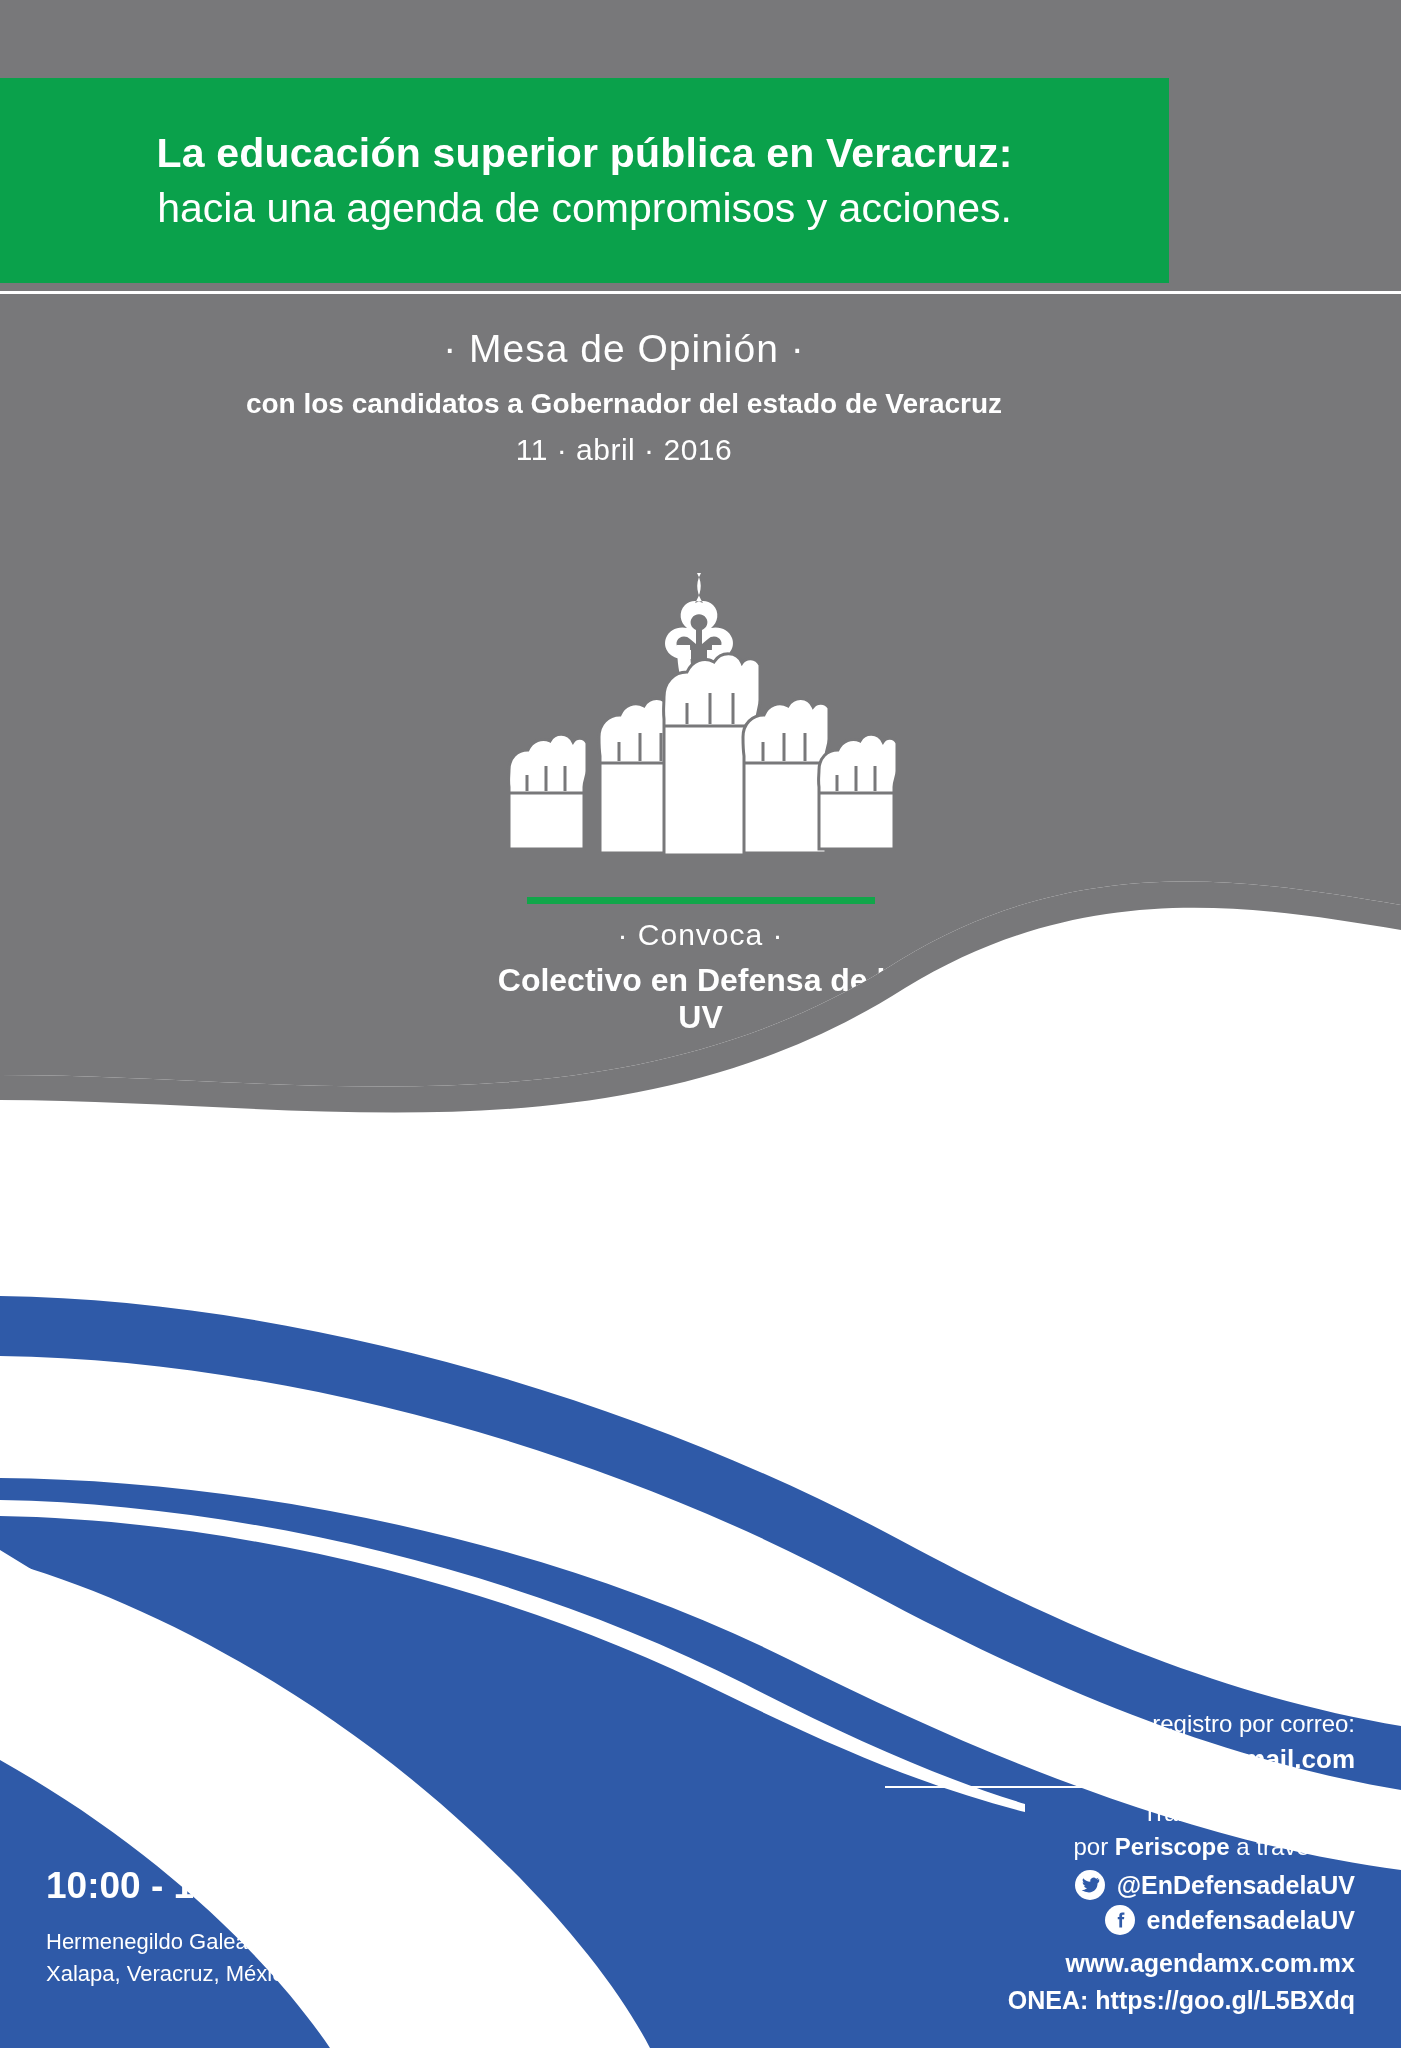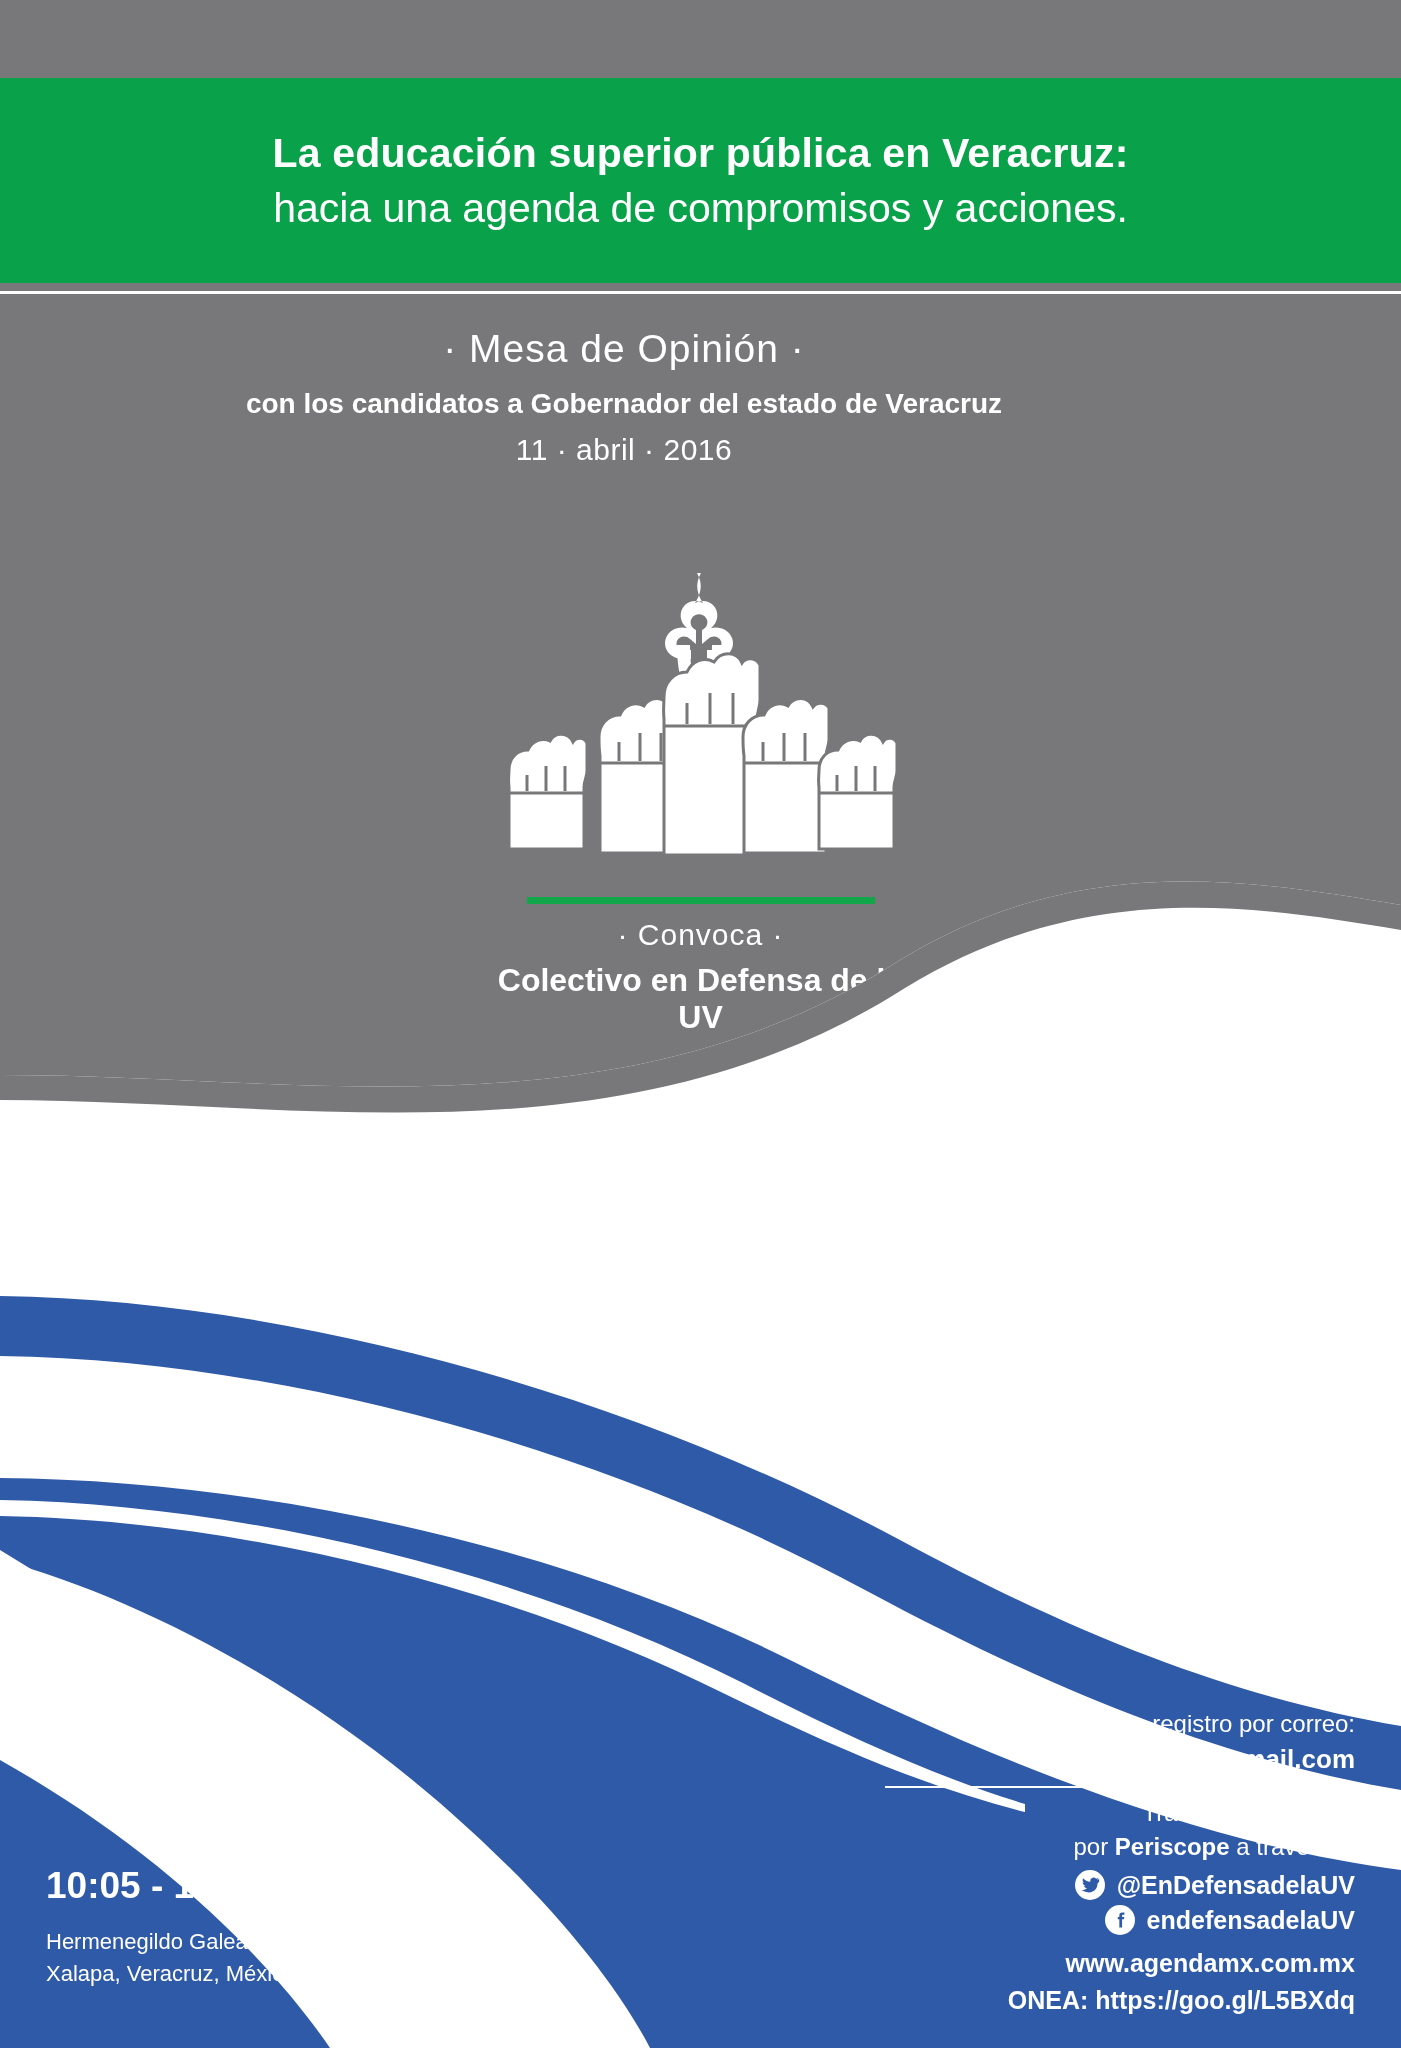--- a/index.html
+++ b/index.html
@@ -25,21 +25,21 @@
     width: 1401px;
     height: 1110px;
     background: #78787a;
     z-index: 1;
   }
 
   
   .green-banner {
     position: absolute;
     left: 0; top: 78px;
-    width: 1401px;
+    width: 1169px;
     height: 205px;
     background: #0aa14b;
     z-index: 3;
     display: flex;
     flex-direction: column;
     align-items: center;
     justify-content: center;
   }
   .green-banner .line1 {
     color: #ffffff;
@@ -302,21 +302,21 @@
     <path d="M-10 1640 C 200 1770, 400 1920, 540 2048 L 300 2048 C 200 1940, 90 1850, -10 1780 Z" fill="#2f5aa8" opacity="0"></path>
 
     <path d="M0 1450 C 260 1452, 560 1520, 800 1640 C 930 1706, 1040 1752, 1140 1780 L 1140 1790 C 1030 1766, 910 1716, 780 1650 C 545 1534, 255 1470, 0 1468 Z" fill="#ffffff"></path>
 
     <path d="M0 1500 C 240 1504, 520 1570, 745 1684 C 850 1738, 940 1778, 1025 1804 L 1025 1812 C 930 1788, 835 1748, 725 1694 C 505 1584, 235 1520, 0 1516 Z" fill="#ffffff"></path>
 
     <path d="M0 1560 C 150 1600, 330 1700, 470 1830 C 560 1912, 620 1990, 650 2048 L 330 2048 C 270 1960, 160 1850, 0 1760 Z" fill="#ffffff"></path>
   </svg>
 
   <div class="info-left">
-    <div class="time">10:05 - 14:00 hrs.</div>
+    <div class="time">10:00 - 14:00 hrs.</div>
     <div class="addr">
       <div>Hermenegildo Galeana 7 esq. Allende</div>
       <div>Xalapa, Veracruz, México.</div>
     </div>
   </div>
 
   <div class="info-right">
     <div class="ln">previo registro por correo:</div>
     <div class="email">endefensauv@gmail.com</div>
     <div class="hr"></div>

